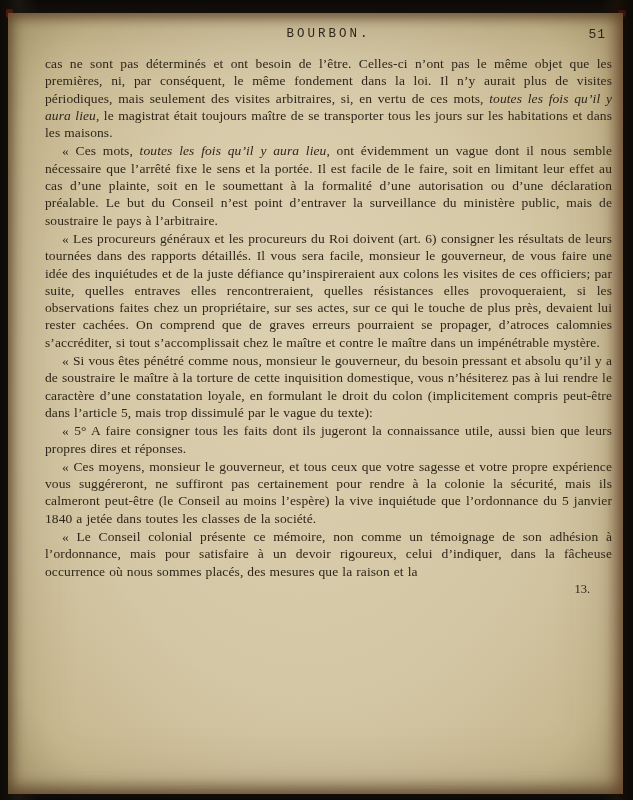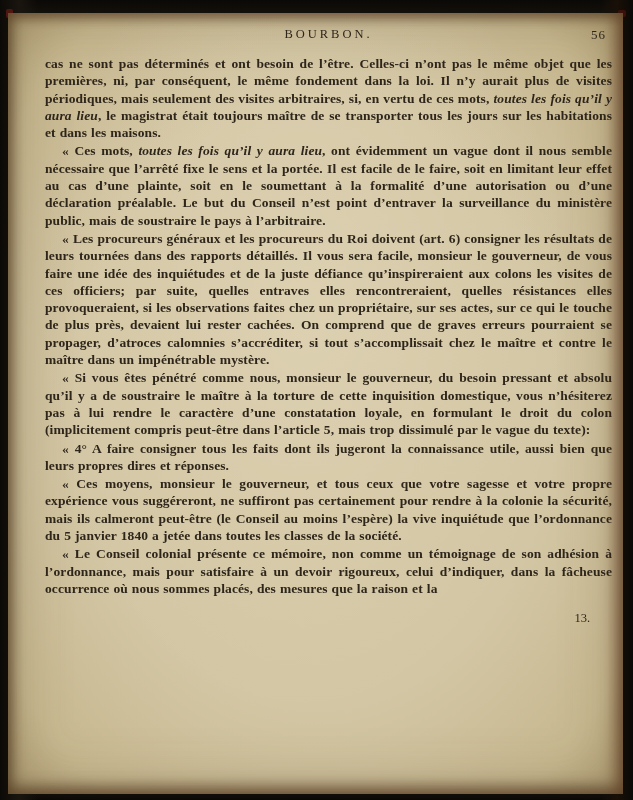--- a/index.html
+++ b/index.html
@@ -33,48 +33,48 @@
       inset 0 7px 10px rgba(70, 48, 28, 0.30);
     color: var(--ink, #2e261b);
     box-sizing: border-box;
     padding: 14px 11px 0 37px;
   }
   .page-header {
     position: relative;
     height: 16px;
     margin-bottom: 12px;
     font-size: 13px;
+    font-family: Liberation Mono, monospace;
   }
   .header-title {
     position: absolute; left: 0; right: 0;
     text-align: center;
     letter-spacing: 3px;
     font-size: 12.5px;
   }
   .page-number {
     position: absolute; right: 6px; top: 0;
     font-size: 13px;
     letter-spacing: 1px;
   }
   .page-body {
     font-size: 13.5px;
     line-height: 17.3px;
     text-align: justify;
     letter-spacing: 0.1px;
     word-spacing: 0.5px;
-    font-weight: bold;
   }
   .para { margin: 0 0 1px 0; }
   .para.indent { text-indent: 17px; }
   .it { font-style: italic; }
   .signature-mark {
     text-align: right;
     padding-right: 22px;
     font-size: 12.5px;
-    margin-top: 14px;
+    margin-top: 2px;
   }
   
   .artifact-tl {
     position: absolute; left: 6px; top: 9px;
     width: 7px; height: 9px;
     background: #5a1712; opacity: 0.85;
     border-radius: 2px;
   }
   .artifact-bl {
     position: absolute; left: 13px; bottom: 10px;
@@ -93,28 +93,28 @@
 <body style="--paper: #d3c6a4; --ink: #2e261b;">
 
 <div class="scan-frame">
   <div class="artifact-tl"></div>
   <div class="artifact-tr"></div>
   <div class="artifact-bl"></div>
 
   <div class="paper">
     <div class="page-header">
       <span class="header-title">BOURBON.</span>
-      <span class="page-number">56</span>
+      <span class="page-number">51</span>
     </div>
 
     <div class="page-body">
         <p class="para"><span>cas ne sont pas déterminés et ont besoin de l’être. Celles-ci n’ont pas le même objet que les premières, ni, par conséquent, le même fondement dans la loi. Il n’y aurait plus de visites périodiques, mais seulement des visites arbitraires, si, en vertu de ces mots, </span><span class="it">toutes les fois qu’il y aura lieu</span><span>, le magistrat était toujours maître de se transporter tous les jours sur les habitations et dans les maisons.</span></p>
         <p class="para indent"><span>« Ces mots, </span><span class="it">toutes les fois qu’il y aura lieu</span><span>, ont évidemment un vague dont il nous semble nécessaire que l’arrêté fixe le sens et la portée. Il est facile de le faire, soit en limitant leur effet au cas d’une plainte, soit en le soumettant à la formalité d’une autorisation ou d’une déclaration préalable. Le but du Conseil n’est point d’entraver la surveillance du ministère public, mais de soustraire le pays à l’arbitraire.</span></p>
         <p class="para indent"><span>« Les procureurs généraux et les procureurs du Roi doivent (art. 6) consigner les résultats de leurs tournées dans des rapports détaillés. Il vous sera facile, monsieur le gouverneur, de vous faire une idée des inquiétudes et de la juste défiance qu’inspireraient aux colons les visites de ces officiers; par suite, quelles entraves elles rencontreraient, quelles résistances elles provoqueraient, si les observations faites chez un propriétaire, sur ses actes, sur ce qui le touche de plus près, devaient lui rester cachées. On comprend que de graves erreurs pourraient se propager, d’atroces calomnies s’accréditer, si tout s’accomplissait chez le maître et contre le maître dans un impénétrable mystère.</span></p>
         <p class="para indent"><span>« Si vous êtes pénétré comme nous, monsieur le gouverneur, du besoin pressant et absolu qu’il y a de soustraire le maître à la torture de cette inquisition domestique, vous n’hésiterez pas à lui rendre le caractère d’une constatation loyale, en formulant le droit du colon (implicitement compris peut-être dans l’article 5, mais trop dissimulé par le vague du texte):</span></p>
-        <p class="para indent"><span>« 4° A faire consigner tous les faits dont ils jugeront la connaissance utile, aussi bien que leurs propres dires et réponses.</span></p>
+        <p class="para indent"><span>« 5° A faire consigner tous les faits dont ils jugeront la connaissance utile, aussi bien que leurs propres dires et réponses.</span></p>
         <p class="para indent"><span>« Ces moyens, monsieur le gouverneur, et tous ceux que votre sagesse et votre propre expérience vous suggéreront, ne suffiront pas certainement pour rendre à la colonie la sécurité, mais ils calmeront peut-être (le Conseil au moins l’espère) la vive inquiétude que l’ordonnance du 5 janvier 1840 a jetée dans toutes les classes de la société.</span></p>
         <p class="para indent"><span>« Le Conseil colonial présente ce mémoire, non comme un témoignage de son adhésion à l’ordonnance, mais pour satisfaire à un devoir rigoureux, celui d’indiquer, dans la fâcheuse occurrence où nous sommes placés, des mesures que la raison et la</span></p>
       </div>
 
     <div class="signature-mark">13.</div>
   </div>
 </div>
 
 </body></html>

